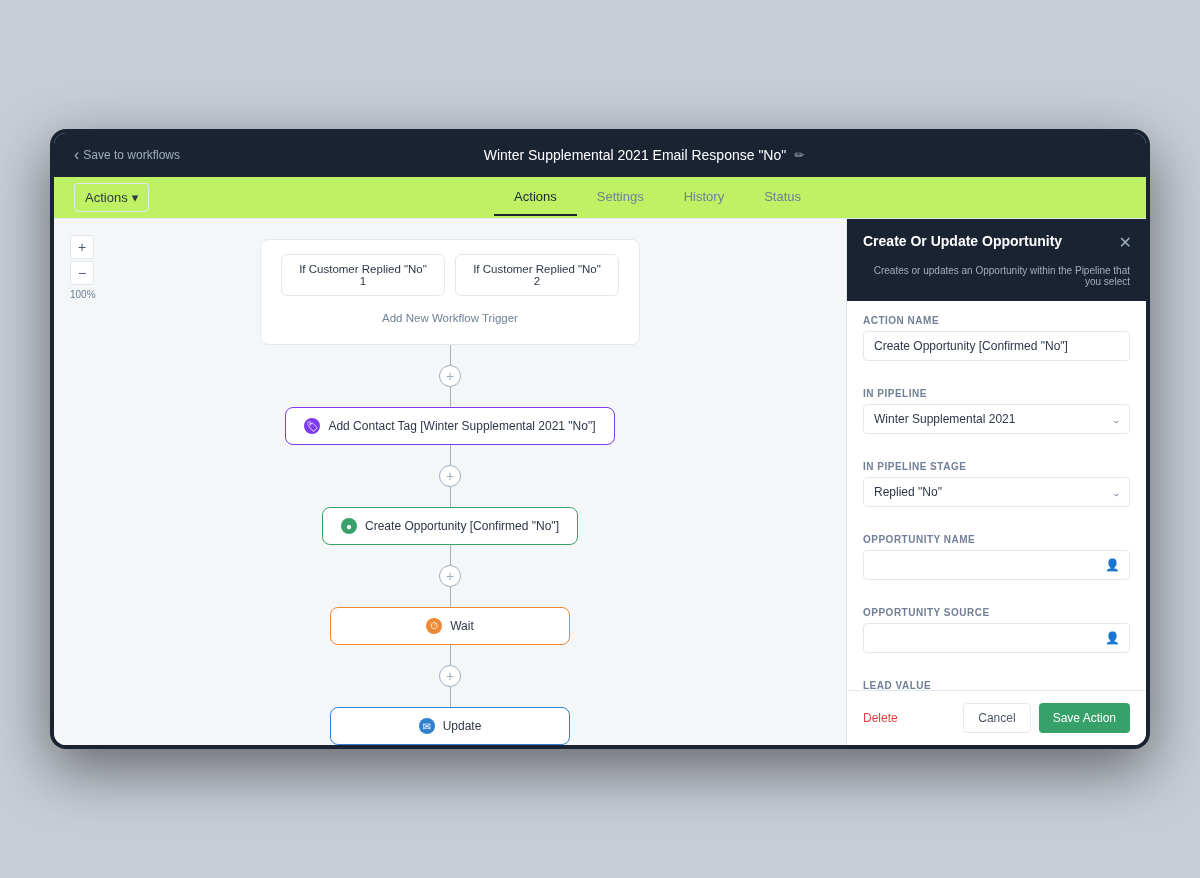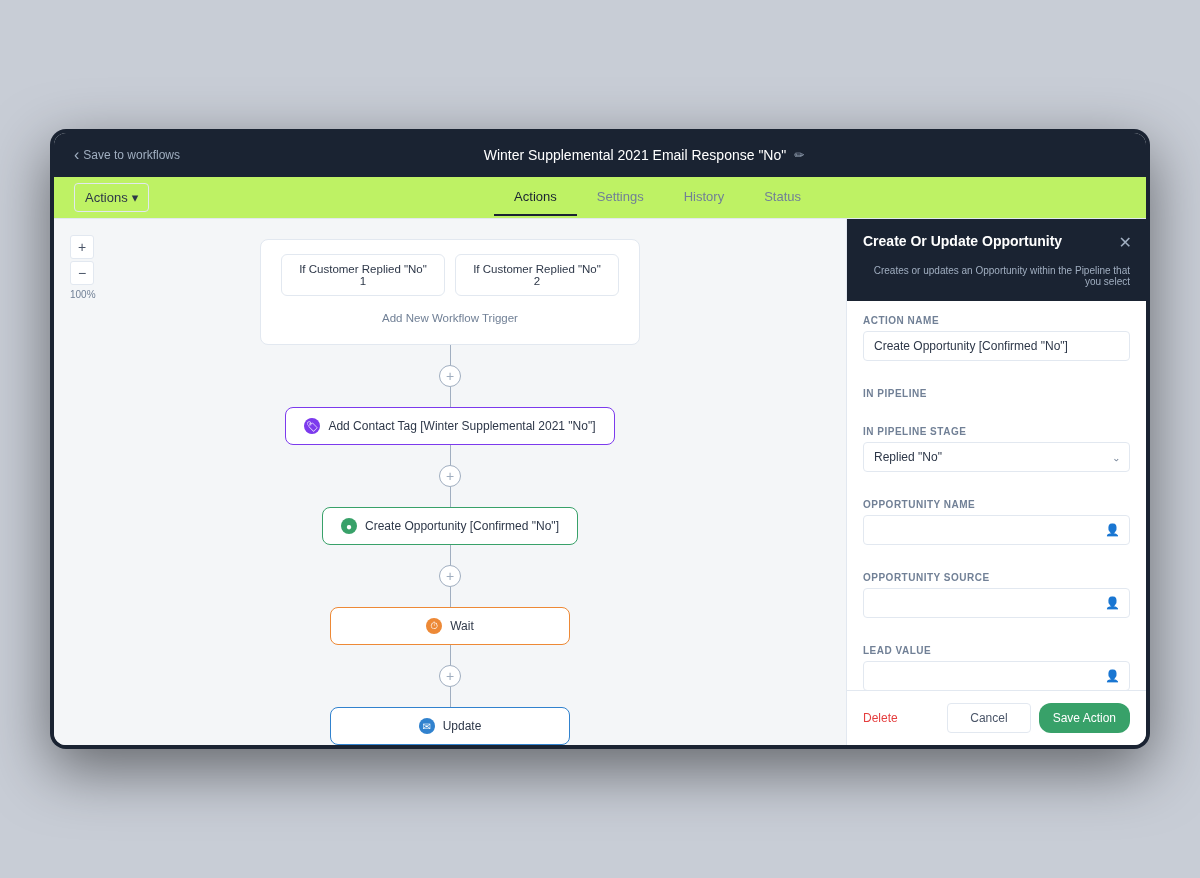--- a/index.html
+++ b/index.html
@@ -382,32 +382,32 @@
       color: #e53e3e;
       cursor: pointer;
       background: none;
       border: none;
     }
     .footer-right {
       display: flex;
       gap: 8px;
     }
     .cancel-btn {
-      padding: 7px 22px;
+      padding: 7px 14px;
       font-size: 12px;
       border: 1px solid #e2e8f0;
       border-radius: 4px;
       background: white;
       color: #4a5568;
       cursor: pointer;
     }
     .save-btn {
       padding: 7px 14px;
       font-size: 12px;
-      border-radius: 12px;
+      border-radius: 4px;
       background: #38a169;
       color: white;
       border: none;
       cursor: pointer;
       font-weight: 500;
     }
   </style>
 </head>
 <body>
 
@@ -508,20 +508,25 @@
 
         <div class="panel-body">
 
           <div class="field-group">
             <div class="field-label">ACTION NAME</div>
             <input class="field-input" type="text" value="Create Opportunity [Confirmed &quot;No&quot;]" style="">
           </div>
 
           <div class="field-group">
             <div class="field-label">IN PIPELINE</div>
+            <div class="select-wrapper">
+              <select class="field-select">
+                <option>Winter Supplemental 2021</option>
+              </select>
+            </div>
           </div>
 
           <div class="field-group">
             <div class="field-label">IN PIPELINE STAGE</div>
             <div class="select-wrapper">
               <select class="field-select">
                 <option>Replied "No"</option>
               </select>
             </div>
           </div>

